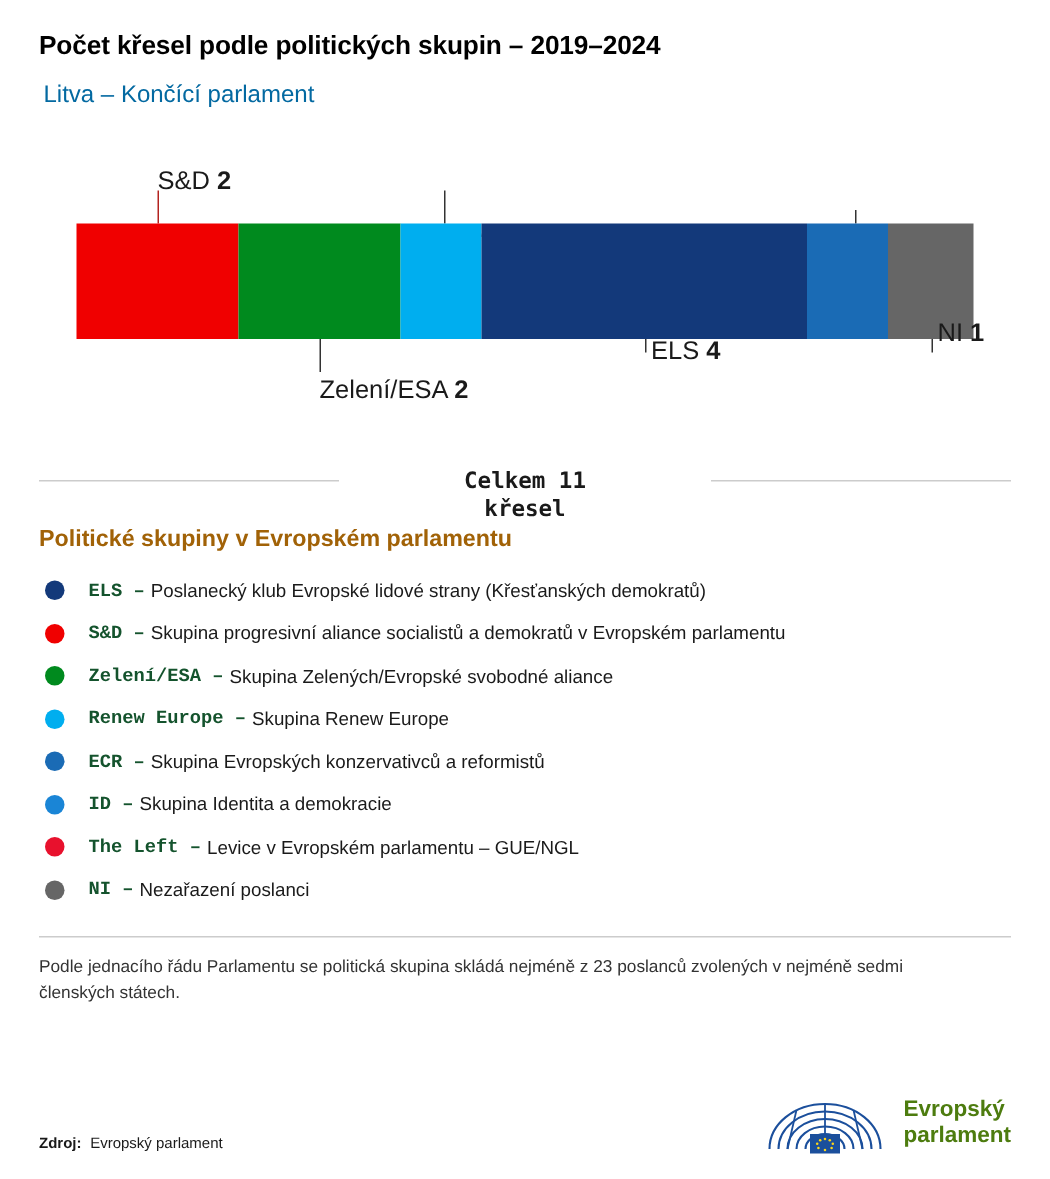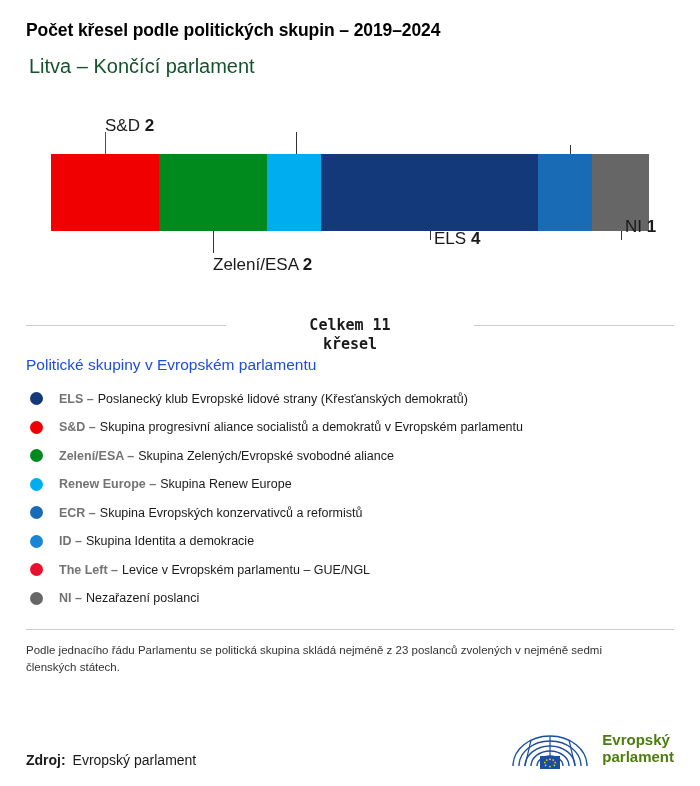--- a/index.html
+++ b/index.html
@@ -24,23 +24,23 @@
   }
   .title {
     font-size: 17.5px;
     font-weight: bold;
     color: #000000;
     margin: 0;
     padding-top: 20px;
     letter-spacing: -0.1px;
   }
   .subtitle {
-    font-size: 20px;
+    font-size: 16px;
     font-weight: normal;
-    color: #14532d;
+    color: #0369a1;
     margin: 0;
     padding-top: 14px;
     padding-left: 3px;
   }
 
   
   .chart-area {
     position: relative;
     margin-top: 38px;
     height: 160px;
@@ -98,22 +98,22 @@
     height: 1px;
     background: #cccccc;
     width: 200px;
   }
   .rule-left { left: 0; }
   .rule-right { right: 0; }
 
   
   .legend-title {
     font-size: 15.5px;
-    font-weight: normal;
-    color: #1d4ed8;
+    font-weight: bold;
+    color: #a16207;
     margin: 10px 0 0 0;
   }
   .legend {
     margin-top: 12px;
   }
   .legend-row {
     display: flex;
     align-items: center;
     height: 25.5px;
     margin-bottom: 3px;
@@ -122,23 +122,24 @@
     width: 13px;
     height: 13px;
     border-radius: 50%;
     flex: 0 0 13px;
     margin-left: 4px;
     margin-right: 16px;
   }
   .legend-abbr {
     font-size: 12.5px;
     font-weight: bold;
-    color: #737373;
+    color: #14532d;
     margin-right: 4px;
     white-space: nowrap;
+    font-family: Liberation Mono, monospace;
   }
   .legend-desc {
     font-size: 12.5px;
     color: #1a1a1a;
   }
 
   
   .footnote-rule {
     margin-top: 18px;
     height: 1px;
@@ -148,21 +149,21 @@
     margin-top: 12px;
     font-size: 11.5px;
     line-height: 1.45;
     color: #333333;
     max-width: 615px;
   }
   .source-row {
     position: absolute;
     left: 26px;
     bottom: 18px;
-    font-size: 14px;
+    font-size: 10px;
     color: #1a1a1a;
   }
   .source-label {
     font-weight: bold;
     margin-right: 3px;
   }
   .logo {
     position: absolute;
     right: 26px;
     bottom: 14px;

